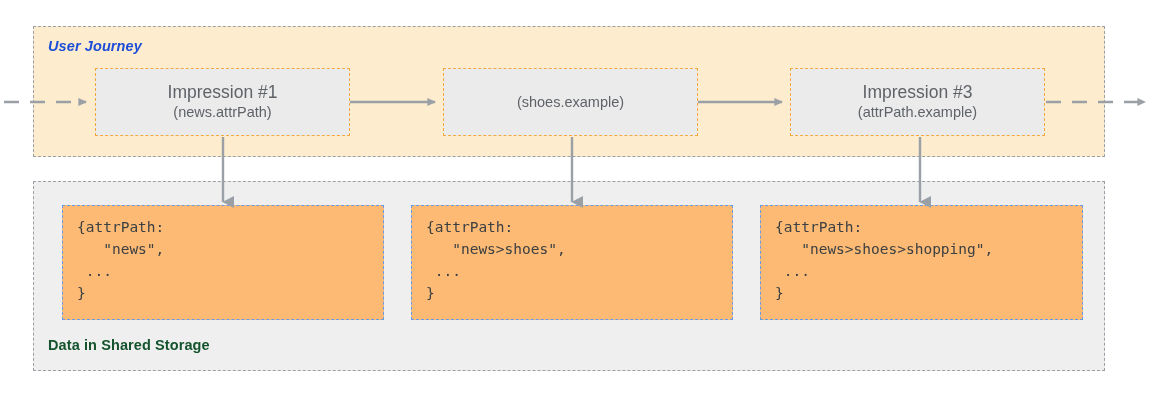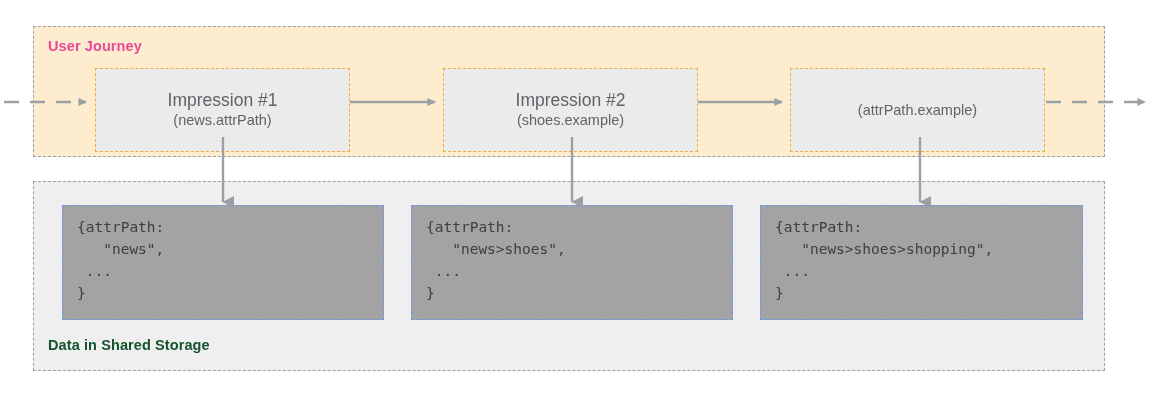--- a/index.html
+++ b/index.html
@@ -32,23 +32,24 @@
     background: #fdeccd;
     border: 1px dashed #9aa0a6;
     box-sizing: border-box;
   }
   .journey-label {
     position: absolute;
     left: 48px;
     top: 38px;
     font-size: 14.5px;
     font-weight: bold;
-    color: #ec4899;
+    color: #1d4ed8;
     letter-spacing: 0.1px;
     white-space: nowrap;
+    font-style: italic;
   }
 
   
   .storage-container {
     position: absolute;
     left: 33px;
     top: 181px;
     width: 1072px;
     height: 190px;
     background: #efefef;
@@ -64,21 +65,21 @@
     color: #14532d;
     letter-spacing: 0.1px;
     white-space: nowrap;
   }
 
   
   .impression {
     position: absolute;
     top: 68px;
     width: 255px;
-    height: 84px;
+    height: 68px;
     background: #ebebeb;
     border: 1.5px dashed #f4a93d;
     box-sizing: border-box;
     display: flex;
     flex-direction: column;
     align-items: center;
     justify-content: center;
     color: #5f6368;
     line-height: 1.22;
   }
@@ -96,21 +97,21 @@
     color: #5f6368;
     white-space: nowrap;
     margin-top: 1px;
   }
 
   
   .databox {
     position: absolute;
     top: 205px;
     height: 115px;
-    background: #a3a3a3;
+    background: #fdba74;
     border: 1.5px dashed #6b9ae4;
     box-sizing: border-box;
   }
   .db-1 { left: 62px;  width: 322px; }
   .db-2 { left: 411px; width: 322px; }
   .db-3 { left: 760px; width: 323px; }
 
   .db-code {
     position: absolute;
     left: 14px;
@@ -142,25 +143,25 @@
 
   <div class="storage-container"></div>
   <div class="storage-label">Data in Shared Storage</div>
 
   <div class="impression imp-1">
     <div class="imp-title">Impression #1</div>
     <div class="imp-sub">(news.attrPath)</div>
   </div>
 
   <div class="impression imp-2">
-    <div class="imp-title">Impression #2</div>
     <div class="imp-sub">(shoes.example)</div>
   </div>
 
   <div class="impression imp-3">
+    <div class="imp-title">Impression #3</div>
     <div class="imp-sub">(attrPath.example)</div>
   </div>
 
   <div class="databox db-1">
     <pre class="db-code">{attrPath:
    "news",
  ...
 }</pre>
   </div>
 

